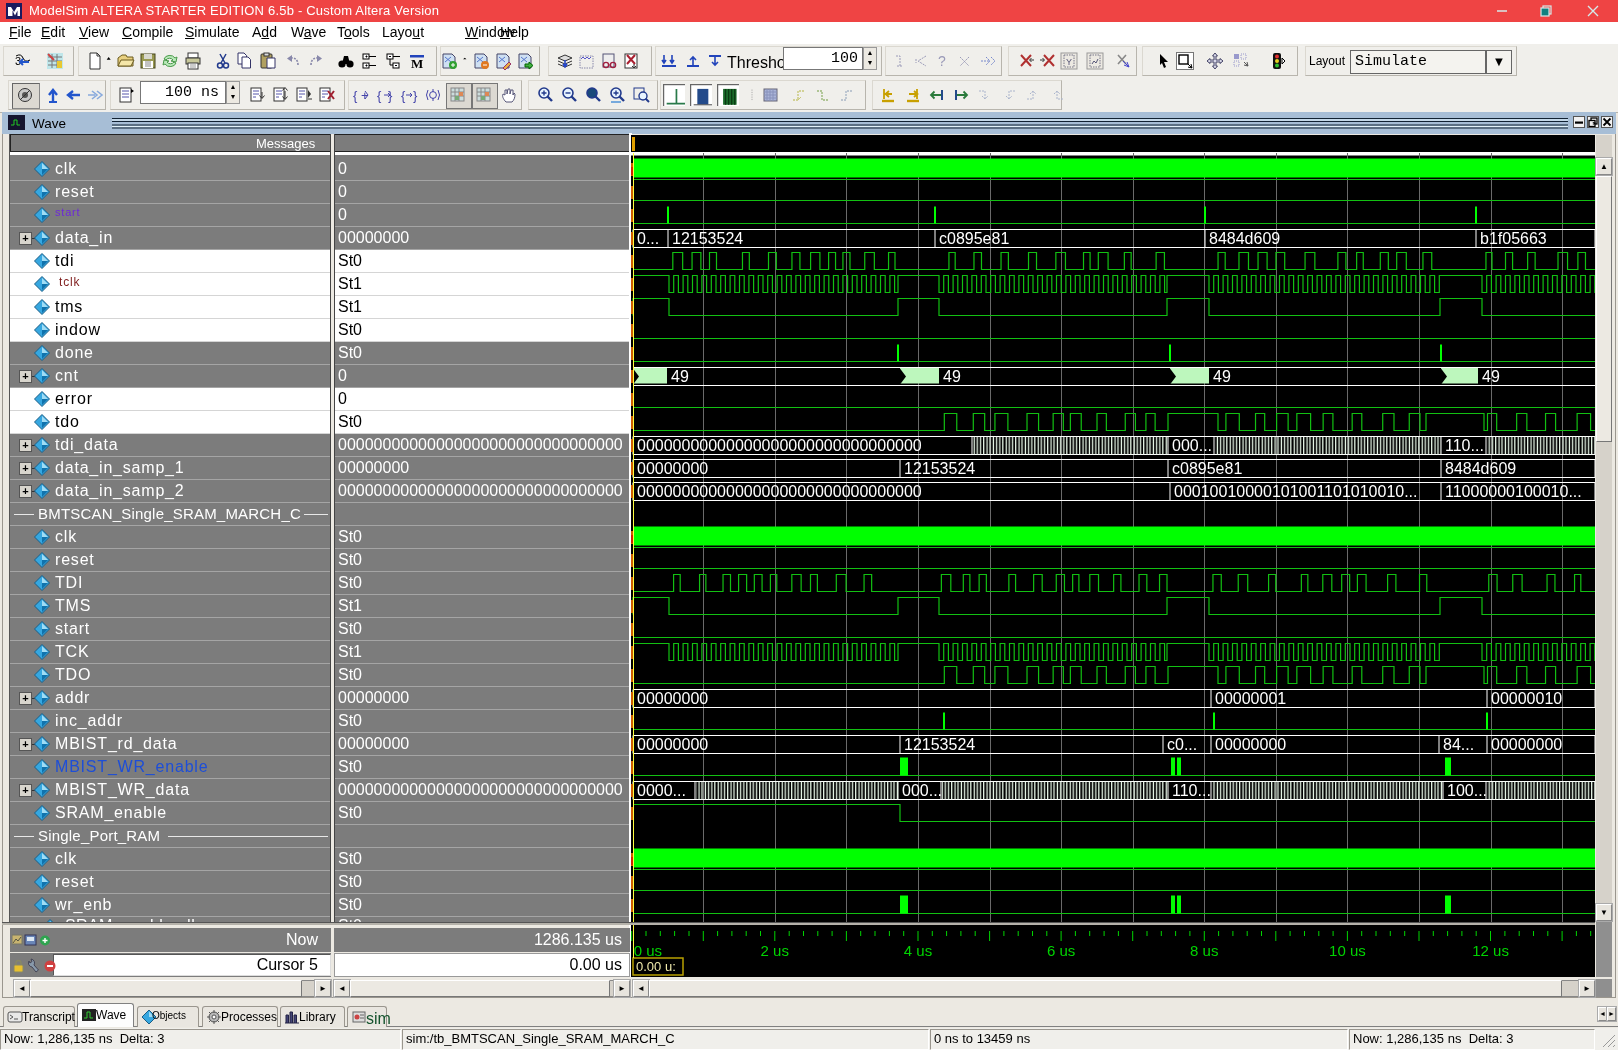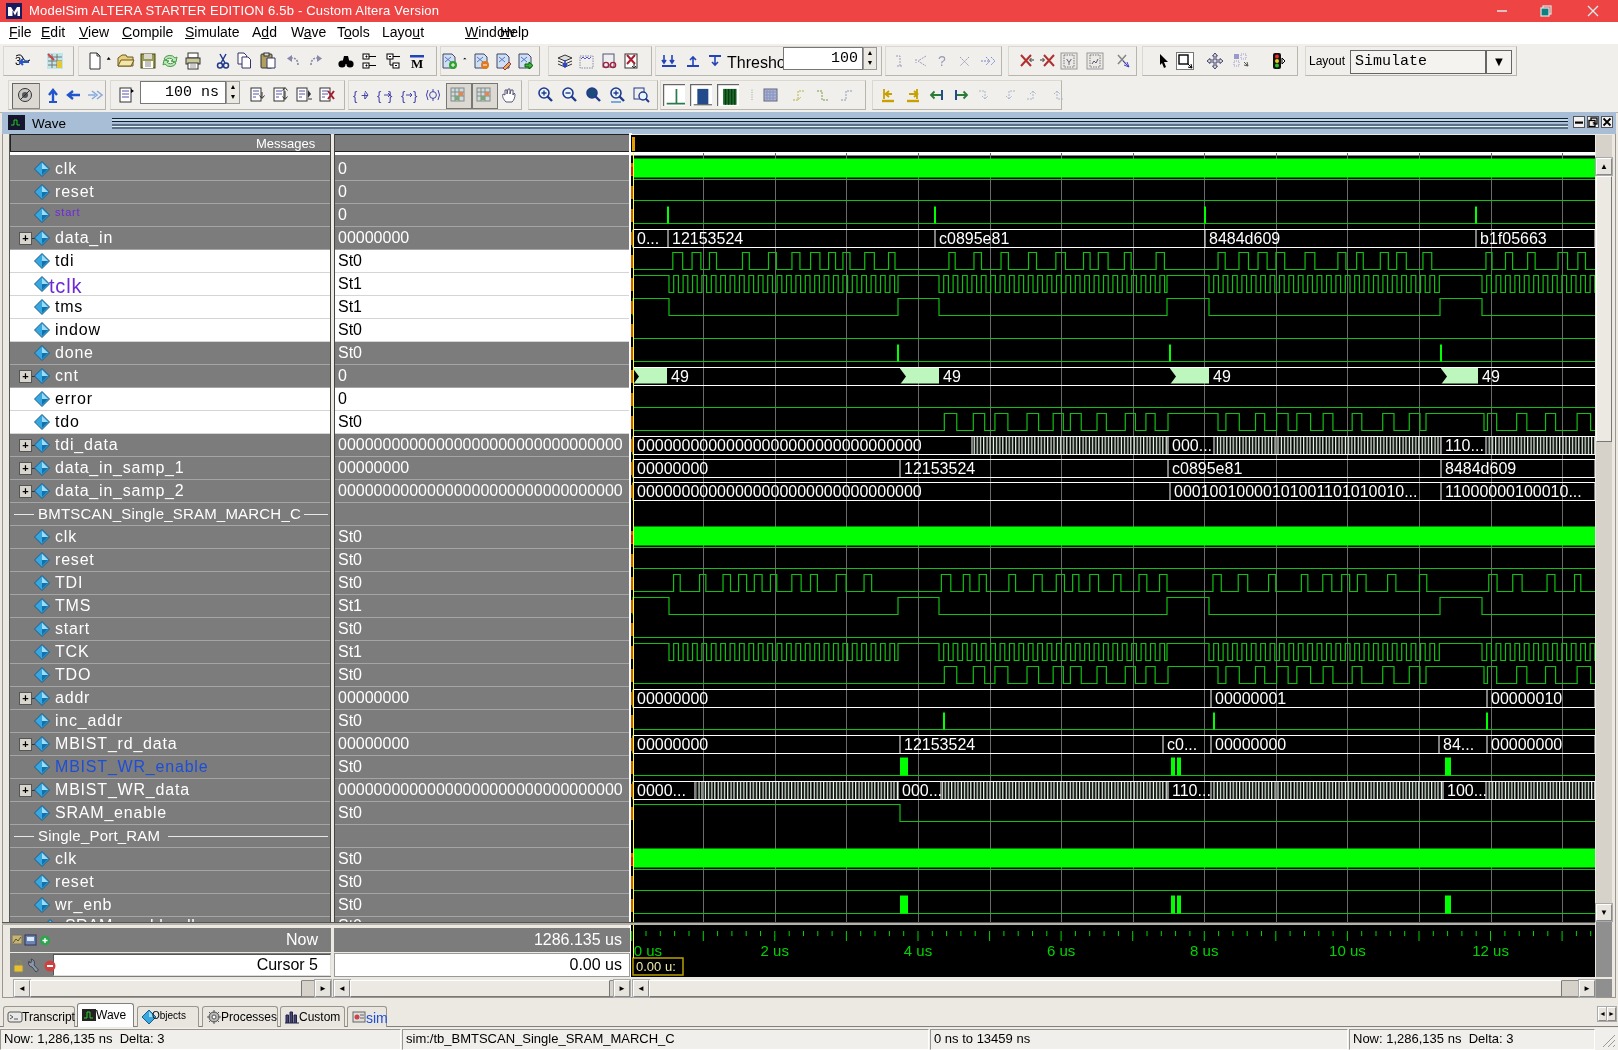--- a/index.html
+++ b/index.html
@@ -534,21 +534,21 @@
   </svg>
 <div style="position:absolute;left:55px;top:252px;font-size:16px;letter-spacing:0.8px;color:#000000;white-space:nowrap">tdi</div>
 <div style="position:absolute;left:338px;top:252px;font-size:16px;color:#000000;white-space:nowrap">St0</div>
 <div style="position:absolute;left:10px;top:273px;width:321px;height:23px;background:#ffffff;border-bottom:1px solid #d5d5d5;box-sizing:border-box"></div>
 <div style="position:absolute;left:334px;top:273px;width:296px;height:23px;background:#ffffff;border-bottom:1px solid #d5d5d5;box-sizing:border-box"></div>
 <svg style="position:absolute;left:34px;top:276px" width="16" height="16">
     <polygon points="8,0.5 15.5,8 8,15.5 0.5,8" fill="#36a7e0" stroke="#1b5e86"></polygon>
     <polygon points="8,2 14,8 8,8" fill="#9fdcf5"></polygon>
     <polygon points="8,8 14,8 8,14" fill="#1073ad"></polygon>
   </svg>
-<div style="position:absolute;left:49px;top:275px;font-size:20px;letter-spacing:0.8px;color:#6d28d9;white-space:nowrap">tclk</div>
+<div style="position:absolute;left:59px;top:275px;font-size:12px;letter-spacing:0.8px;color:#7f1d1d;white-space:nowrap">tclk</div>
 <div style="position:absolute;left:338px;top:275px;font-size:16px;color:#000000;white-space:nowrap">St1</div>
 <div style="position:absolute;left:10px;top:296px;width:321px;height:23px;background:#ffffff;border-bottom:1px solid #d5d5d5;box-sizing:border-box"></div>
 <div style="position:absolute;left:334px;top:296px;width:296px;height:23px;background:#ffffff;border-bottom:1px solid #d5d5d5;box-sizing:border-box"></div>
 <svg style="position:absolute;left:34px;top:299px" width="16" height="16">
     <polygon points="8,0.5 15.5,8 8,15.5 0.5,8" fill="#36a7e0" stroke="#1b5e86"></polygon>
     <polygon points="8,2 14,8 8,8" fill="#9fdcf5"></polygon>
     <polygon points="8,8 14,8 8,14" fill="#1073ad"></polygon>
   </svg>
 <div style="position:absolute;left:55px;top:298px;font-size:16px;letter-spacing:0.8px;color:#000000;white-space:nowrap">tms</div>
 <div style="position:absolute;left:338px;top:298px;font-size:16px;color:#000000;white-space:nowrap">St1</div>
@@ -1184,28 +1184,28 @@
     <circle cx="8" cy="8" r="5" fill="#b8b8b8" stroke="#555"></circle>
     <circle cx="8" cy="8" r="2" fill="#fff" stroke="#555"></circle>
     <path d="M8 1 v3 M8 12 v3 M1 8 h3 M12 8 h3 M3 3 l2 2 M11 11 l2 2 M13 3 l-2 2 M5 11 l-2 2" stroke="#555"></path>
   </svg>
 <div style="position:absolute;left:221px;top:1010px;font-size:12px;color:#000;white-space:nowrap">Processes</div>
 <div style="position:absolute;left:280px;top:1006px;width:65px;height:21px;background:#e9e6e0;border:1px solid #9a968e;border-bottom:none;border-radius:3px 3px 0 0;box-sizing:border-box"></div>
 <svg style="position:absolute;left:284px;top:1009px" width="16" height="16" viewBox="0 0 16 16">
     <path d="M2 14 V6 h2.5 v8 M6 14 V3 h2.5 v11 M10 14 V6 h2.5 v8" fill="#447" stroke="#224"></path>
     <path d="M1 14 h14" stroke="#224"></path>
   </svg>
-<div style="position:absolute;left:299px;top:1010px;font-size:12px;color:#000;white-space:nowrap">Custom</div>
+<div style="position:absolute;left:299px;top:1010px;font-size:12px;color:#000;white-space:nowrap">Library</div>
 <div style="position:absolute;left:347px;top:1006px;width:40px;height:21px;background:#e9e6e0;border:1px solid #9a968e;border-bottom:none;border-radius:3px 3px 0 0;box-sizing:border-box"></div>
 <svg style="position:absolute;left:351px;top:1009px" width="16" height="16" viewBox="0 0 16 16">
     <rect x="2" y="3" width="12" height="10" fill="#ddd" stroke="#666"></rect>
     <circle cx="6" cy="8" r="2.5" fill="#c44"></circle>
     <path d="M9 6 h4 M9 9 h4" stroke="#666"></path>
   </svg>
-<div style="position:absolute;left:366px;top:1010px;font-size:14px;color:#1d4ed8;white-space:nowrap">sim</div>
+<div style="position:absolute;left:366px;top:1010px;font-size:16px;color:#14532d;white-space:nowrap">sim</div>
 <div class="sbtn" style="left:1598px;top:1007px;width:9px;height:14px;line-height:12px;font-size:7px">◄</div>
 <div class="sbtn" style="left:1607px;top:1007px;width:9px;height:14px;line-height:12px;font-size:7px">►</div>
 
 <div style="position:absolute;left:0;top:1028px;width:1618px;height:22px;background:#f0efeb">
  <div style="position:absolute;left:0px;top:1px;width:399px;height:19px;border:1px solid;border-color:#9a968e #fff #fff #9a968e"></div>
  <div style="position:absolute;left:4px;top:3px;font-size:13px">Now: 1,286,135 ns&nbsp;&nbsp;Delta: 3</div>
  <div style="position:absolute;left:402px;top:1px;width:525px;height:19px;border:1px solid;border-color:#9a968e #fff #fff #9a968e"></div>
  <div style="position:absolute;left:406px;top:3px;font-size:13px">sim:/tb_BMTSCAN_Single_SRAM_MARCH_C</div>
  <div style="position:absolute;left:930px;top:1px;width:416px;height:19px;border:1px solid;border-color:#9a968e #fff #fff #9a968e"></div>
  <div style="position:absolute;left:934px;top:3px;font-size:13px">0 ns to 13459 ns</div>

